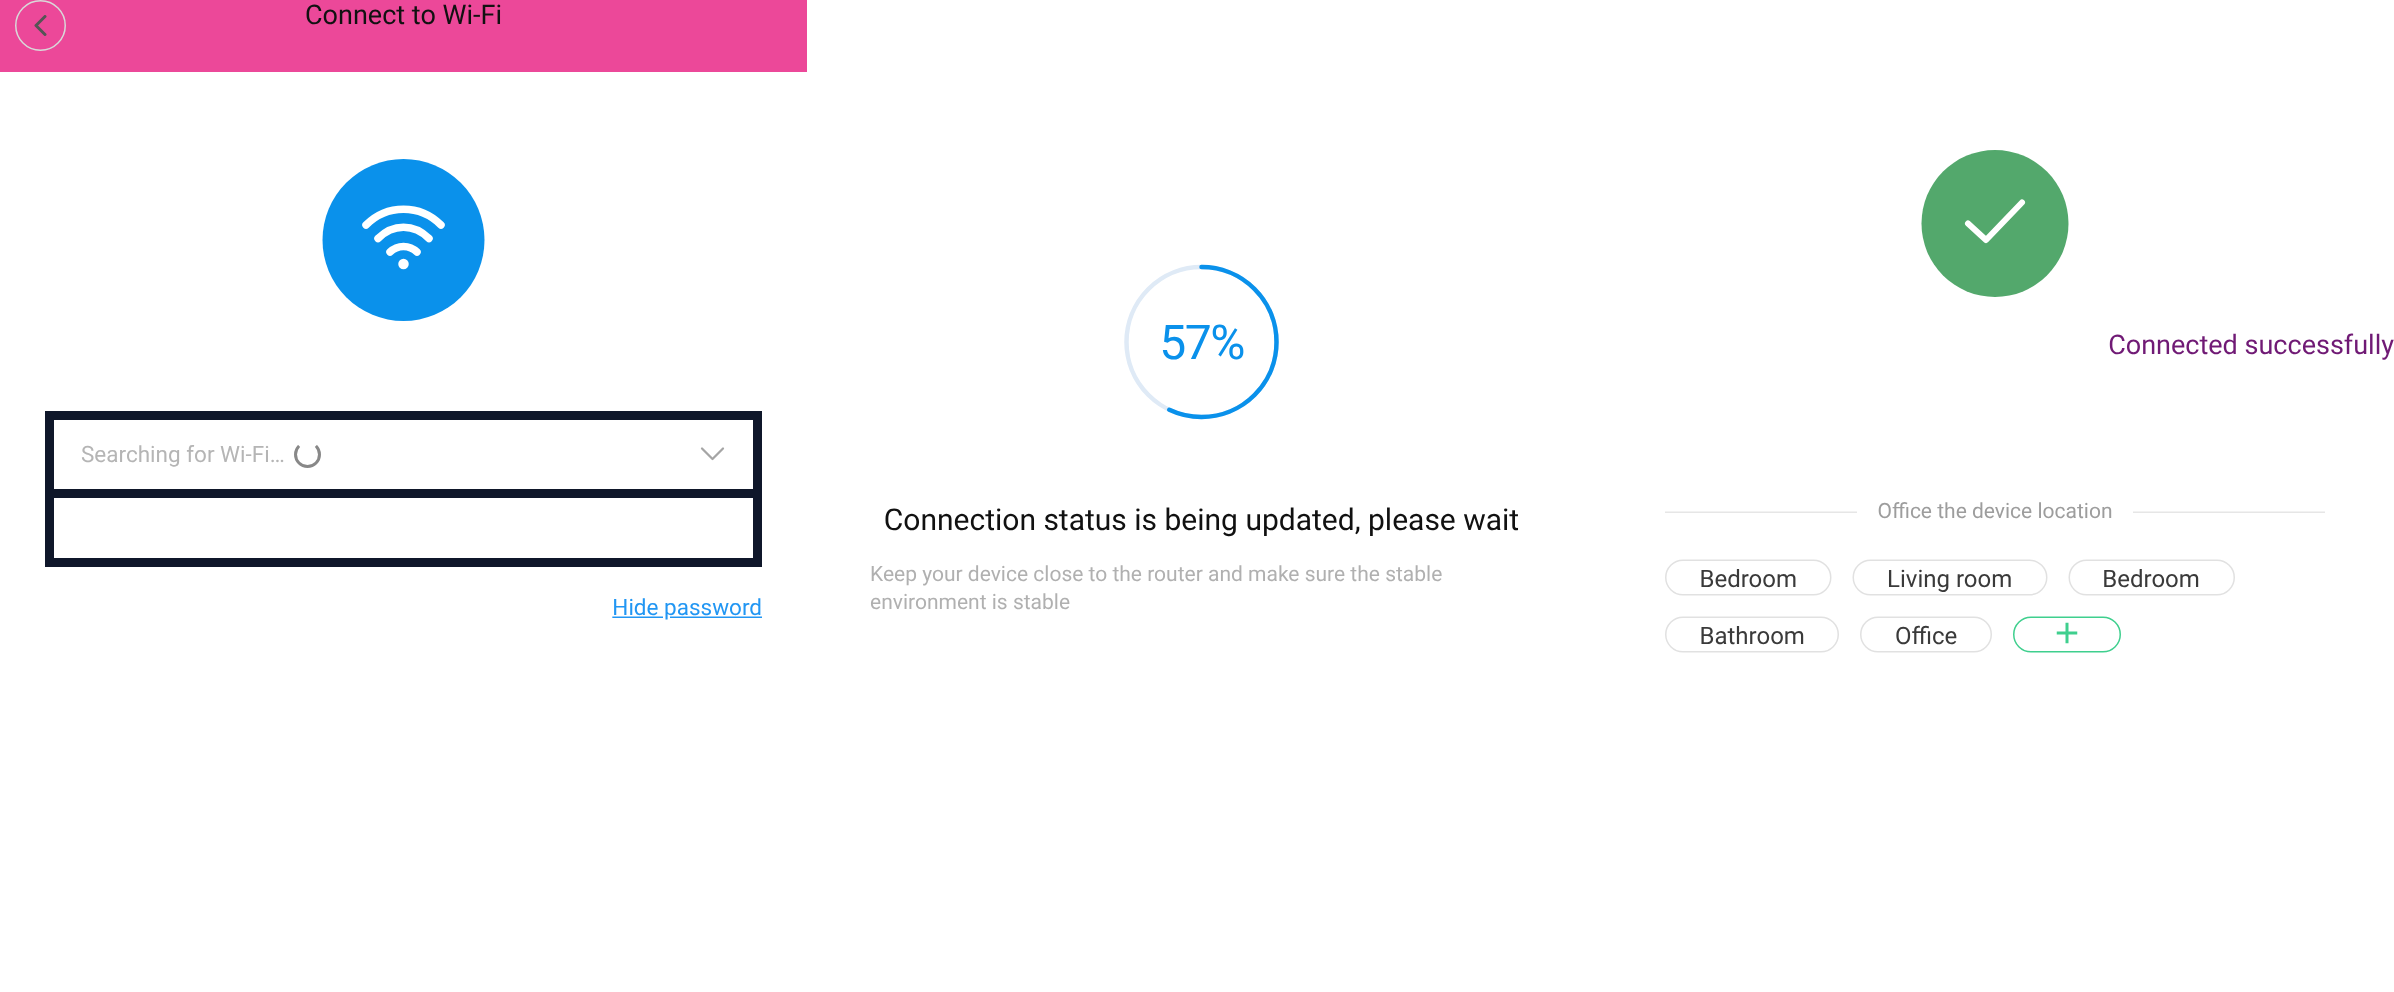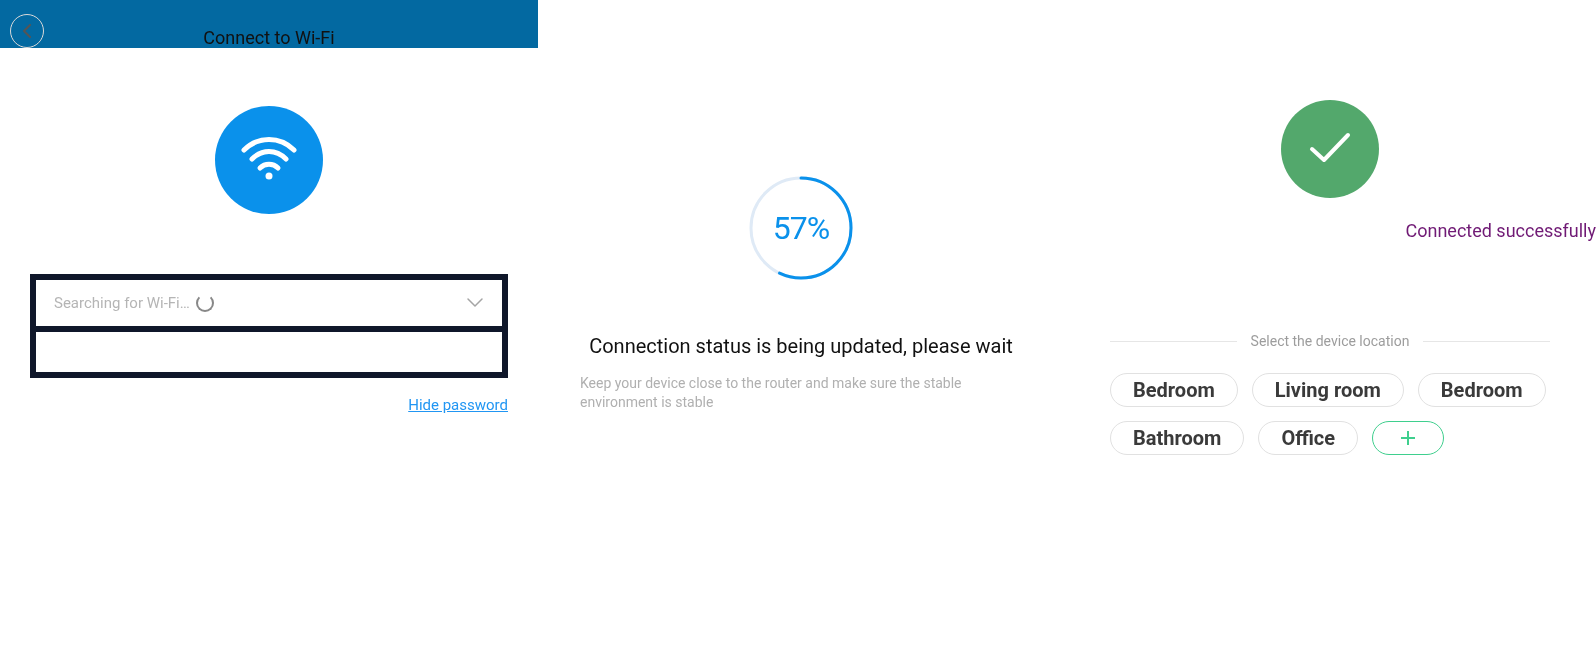--- a/index.html
+++ b/index.html
@@ -16,23 +16,23 @@
     position: relative;
     min-width: 0;
   }
   .panel-left  { flex: 0 0 538px; }
   .panel-mid   { flex: 0 0 526px; }
   .panel-right { flex: 0 0 532px; }
 
   
   .p1-header {
     height: 48px;
-    background: #0369a1;
-    display: flex;
-    align-items: flex-end;
+    background: #ec4899;
+    display: flex;
+    align-items: flex-start;
     position: relative;
   }
   .back-btn {
     width: 34px;
     height: 34px;
     margin-left: 10px;
     border-radius: 50%;
     border: 1px solid #d9d9d9;
     display: flex;
     align-items: center;
@@ -162,30 +162,29 @@
     border-top: 1px solid #e6e6e6;
   }
 
   .chip-wrap {
     margin: 24px 46px 0;
     display: flex;
     flex-wrap: wrap;
     gap: 14px;
   }
   .chip {
-    height: 34px;
+    height: 24px;
     padding: 0 22px;
     border: 1px solid #e1e1e1;
     border-radius: 17px;
     display: flex;
     align-items: center;
-    font-size: 20px;
+    font-size: 16px;
     color: #3a3a3a;
     cursor: pointer;
-    font-weight: bold;
   }
   .chip-add {
     border-color: #3fcf8e;
     color: #3fcf8e;
     padding: 0 28px;
   }
 </style>
 </head>
 <body>
 
@@ -249,21 +248,21 @@
     <span>
       <svg width="48" height="36" viewBox="0 0 48 36">
           <path d="M6 20 L18 31 L42 6" stroke="#fff" stroke-width="4" fill="none" stroke-linecap="round" stroke-linejoin="round"></path>
         </svg>
     </span>
   </div>
   <div class="p3-status">Connected successfully</div>
 
   <div class="p3-divider">
     <hr>
-    <span>Select the device location</span>
+    <span>Office the device location</span>
     <hr>
   </div>
 
   <div class="chip-wrap">
     <div class="chip">
         <span>Bedroom</span>
       </div>
     <div class="chip">
         <span>Living room</span>
       </div>

